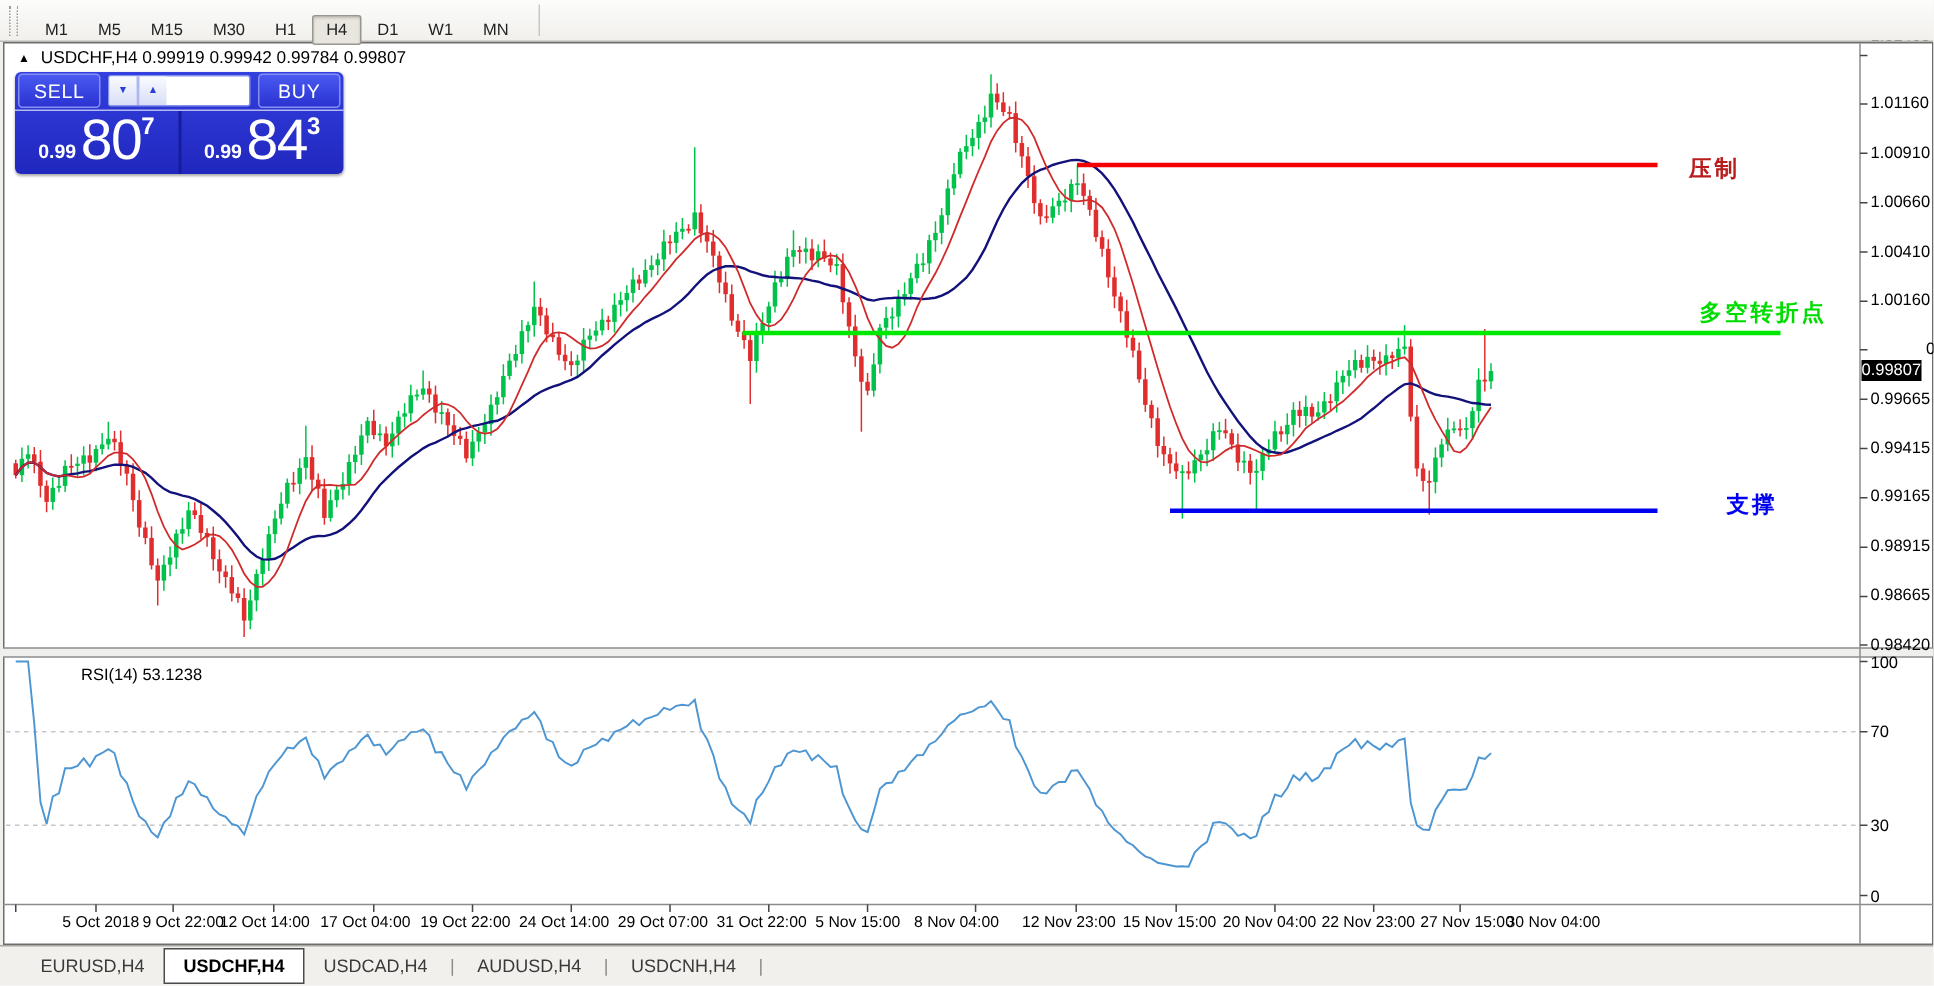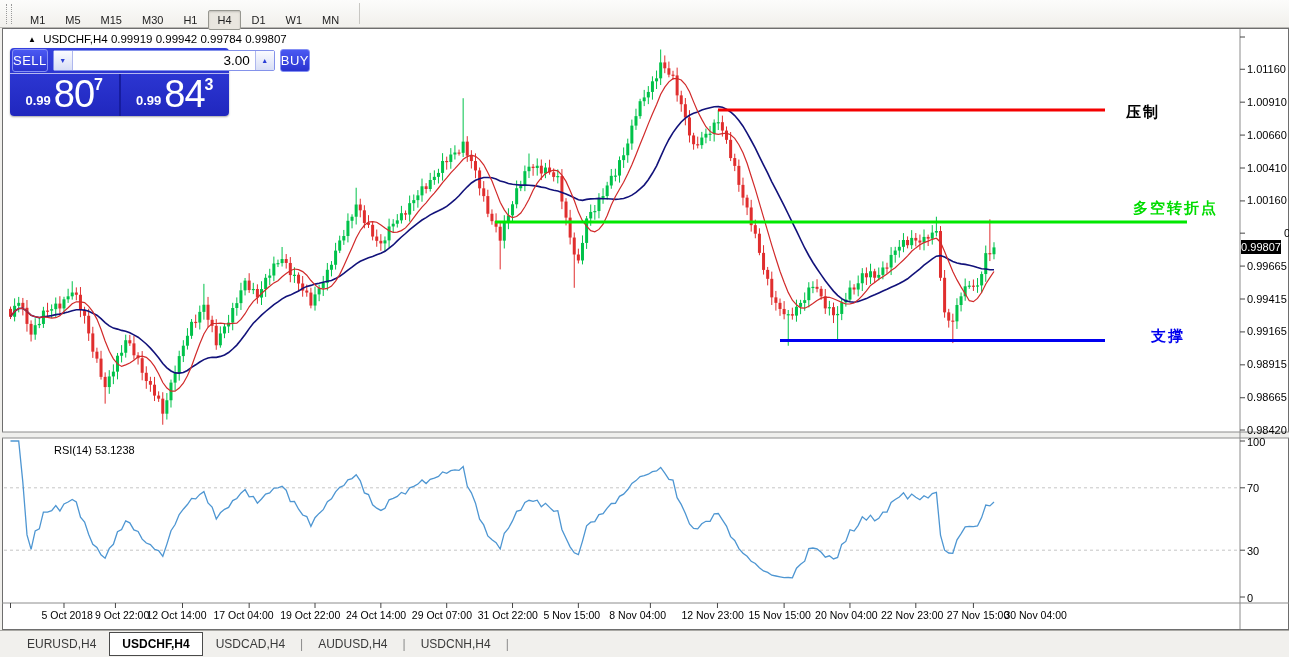--- a/index.html
+++ b/index.html
@@ -9,27 +9,27 @@
   .toolbar{position:absolute;left:0;top:0;width:100%;height:28px;background:linear-gradient(#FCFCFB,#F1F0EC);
            border-bottom:1px solid #B9B8B4;display:flex;align-items:center;padding-left:4px;box-sizing:border-box;z-index:5;}
   .grip{width:4px;height:20px;border-left:1px dotted #9a9a9a;border-right:1px dotted #9a9a9a;margin:0 8px 0 2px;}
   .tf-btn{padding:3px 8px;margin:0 1px;font-size:11px;color:#222;border:1px solid transparent;border-radius:2px;cursor:default;}
   .tf-btn.active{background:#E9E6DF;border:1px solid #979790;box-shadow:inset 0 1px 2px rgba(0,0,0,.18);}
   .tb-sep{width:1px;height:21px;background:#C8C7C3;margin-left:10px;}
   
   .chart-bg{position:absolute;left:2px;top:28px;right:0;bottom:27px;background:#fff;
             border:1px solid #6E6E6E;box-sizing:border-box;z-index:1;}
   #chart-svg{position:absolute;left:0;top:0;z-index:2;pointer-events:none;}
-  .chart-title{position:absolute;left:28px;top:33px;z-index:4;font-size:11.5px;color:#000;white-space:nowrap;}
+  .chart-title{position:absolute;left:12px;top:33px;z-index:4;font-size:11.5px;color:#000;white-space:nowrap;}
   .chart-title .arr{font-size:8px;vertical-align:1px;margin-right:4px;}
   .price-label{position:absolute;left:1247px;font-size:11px;color:#000;z-index:3;white-space:nowrap;}
   .rsi-label-scale{position:absolute;left:1247px;font-size:11px;color:#000;z-index:3;}
   .time-label{position:absolute;font-size:10.5px;color:#000;z-index:3;white-space:nowrap;top:609px;margin-left:38px;}
   .price-badge{position:absolute;left:1241px;width:40px;height:14px;background:#000;color:#fff;
-               font-size:11px;line-height:14px;text-align:center;z-index:4;}
+               font-size:11px;line-height:14px;z-index:4;}
   .rsi-title{position:absolute;left:14px;top:444px;font-size:11px;color:#000;z-index:4;margin-left:40px;}
   .annot{position:absolute;z-index:4;font-weight:bold;font-size:15px;letter-spacing:2px;white-space:nowrap;
          font-family:"Liberation Sans",sans-serif;}
   
   .trade-widget{position:absolute;left:10px;top:48px;width:219px;height:68px;z-index:6;
                 background:linear-gradient(#323BDE,#2027BE);background:linear-gradient(#333FDE,#2027BE);
                 border-radius:4px;box-shadow:0 1px 2px rgba(0,0,0,.35);}
   .tw-top{display:flex;align-items:center;height:25px;}
   .tw-btn{width:53px;height:21px;margin:2px;background:linear-gradient(#4A59F2,#2A33D0);
           border:1px solid #8590F4;border-radius:3px;color:#fff;font-size:13px;letter-spacing:.5px;
@@ -622,21 +622,20 @@
   <span class="arr">▲</span>
   <span>USDCHF,H4</span>
   <span>0.99919 0.99942 0.99784 0.99807</span>
 </div>
 
 <div class="trade-widget">
   <div class="tw-top">
     <div class="tw-btn">SELL</div>
     <div class="tw-lot">
       <div class="tw-spin down">▼</div>
-      <input class="tw-lot-input" value="3.00" style="">
       <div class="tw-spin up">▲</div>
     </div>
     <div class="tw-btn">BUY</div>
   </div>
   <div class="tw-prices">
     <div class="tw-price sell">
       <span class="small">0.99</span>
       <span class="big">80</span>
       <span class="sup">7</span>
     </div>
@@ -682,21 +681,21 @@
     <div class="time-label" style="left: 505.53px;">5 Nov 15:00</div>
     <div class="time-label" style="left: 571.37px;">8 Nov 04:00</div>
     <div class="time-label" style="left: 643.383px;">12 Nov 23:00</div>
     <div class="time-label" style="left: 710.457px;">15 Nov 15:00</div>
     <div class="time-label" style="left: 777.12px;">20 Nov 04:00</div>
     <div class="time-label" style="left: 842.96px;">22 Nov 23:00</div>
     <div class="time-label" style="left: 908.8px;">27 Nov 15:00</div>
     <div class="time-label" style="left: 966.41px;">30 Nov 04:00</div>
   </div>
 <div id="annots">
-    <div class="annot" style="left: 1126px; top: 103px; color: #000000;">压制</div>
+    <div class="annot" style="left: 1126px; top: 103px; color: #b91c1c;">压制</div>
     <div class="annot" style="left: 1133px; top: 199px; color: rgb(0, 220, 0);">多空转折点</div>
     <div class="annot" style="left: 1151px; top: 327px; color: rgb(0, 0, 238);">支撑</div>
   </div>
 
 <div class="tabbar" id="tabbar">
     <div class="tab">EURUSD,H4</div>
     <div class="tab active">USDCHF,H4</div>
     <div class="tab">USDCAD,H4</div>
     <span class="tab-sep">|</span>
     <div class="tab">AUDUSD,H4</div>

